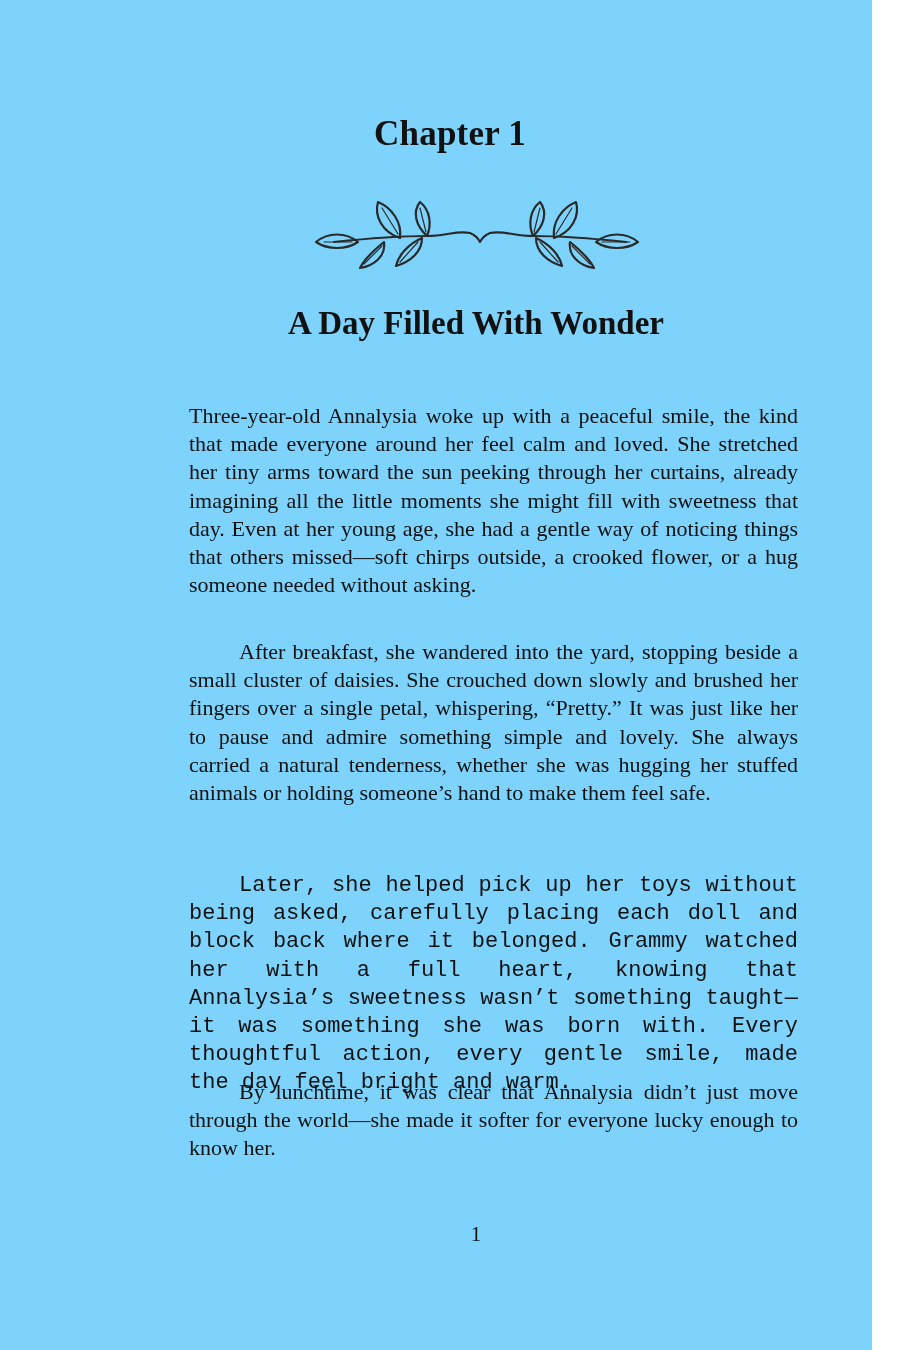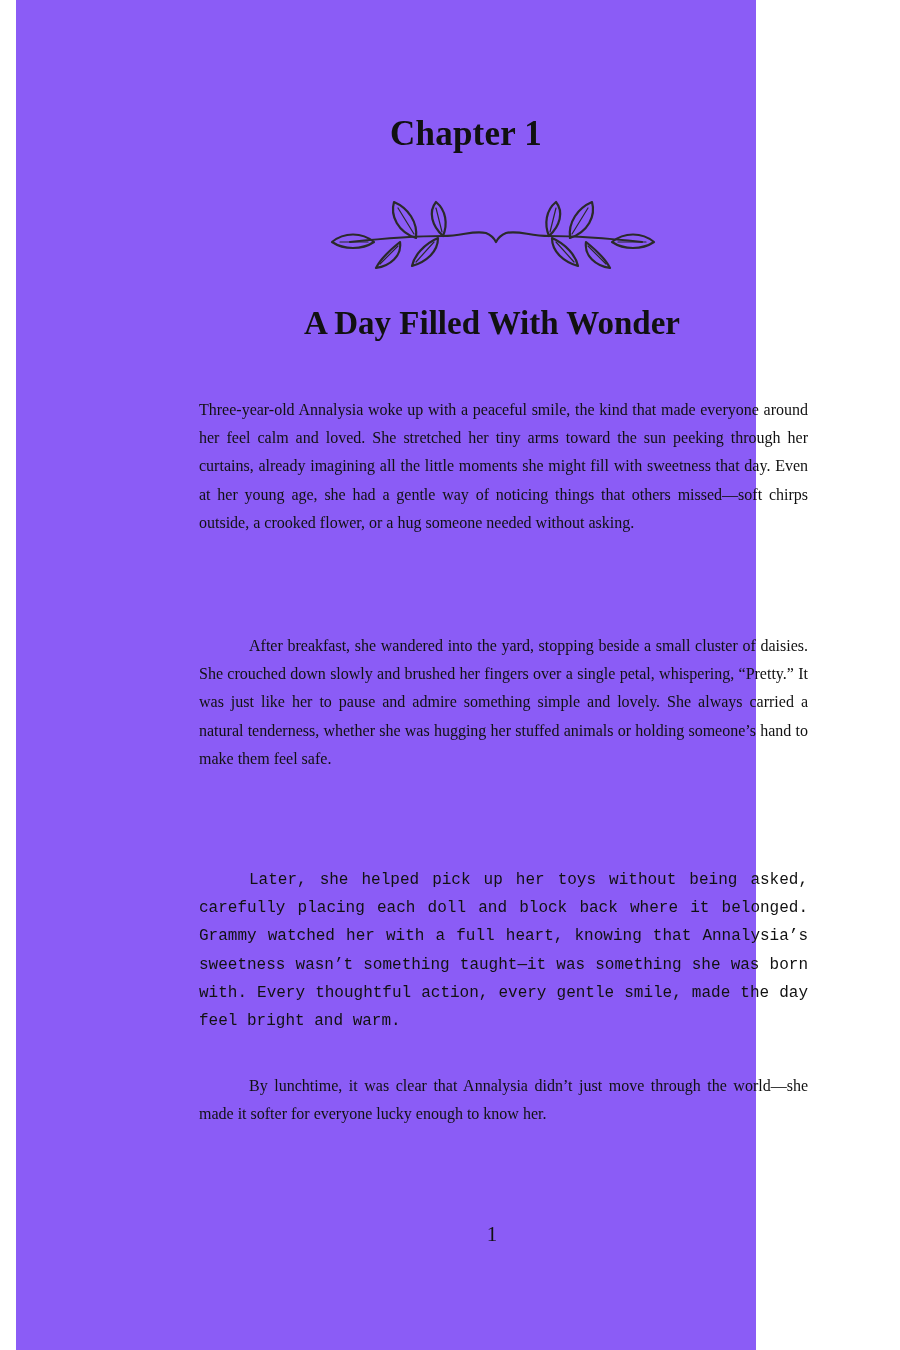--- a/index.html
+++ b/index.html
@@ -1,31 +1,31 @@
 <!DOCTYPE html>
 <html><head>
 <meta charset="utf-8">
 <style>
   html, body { margin: 0; padding: 0; background: #ffffff; }
   body { width: 900px; height: 1350px; position: relative; overflow: hidden; color: #111; }
-  .page { position: absolute; left: 16px; top: 0; width: 740px; height: 1350px; background: #8b5cf6; }
+  .page { position: absolute; left: 0; top: 0; width: 872px; height: 1350px; background: #7dd3fc; }
   .chapter-label {
     position: absolute; left: 0; width: 900px; top: 114px; text-align: center;
     font-family: "Liberation Serif", "DejaVu Serif", serif; font-weight: bold; font-size: 35px; color: #111;
     letter-spacing: 0.2px;
   }
   .ornament { position: absolute; left: 312px; top: 198px; width: 330px; height: 72px; }
   .chapter-title {
     position: absolute; left: 0; width: 952px; top: 305px; text-align: center;
     font-family: "Liberation Serif", "DejaVu Serif", serif; font-weight: bold; font-size: 33px; color: #111;
   }
   .body-text {
     position: absolute; left: 172px; width: 609px;
-    font-family: "Liberation Serif", "DejaVu Serif", serif; font-size: 16px; line-height: 28.2px;
-    text-align: justify; color: #111; margin: 11px;
+    font-family: "Liberation Serif", "DejaVu Serif", serif; font-size: 22px; line-height: 28.2px;
+    text-align: justify; color: #111; margin: 17px;
   }
   .p1 { top: 385px; }
   .p2 { top: 621px; text-indent: 50px; }
   .p3 { top: 855px; text-indent: 50px; font-family: Liberation Mono, monospace; }
   .p4 { top: 1061px; text-indent: 50px; }
   .page-number {
     position: absolute; left: 0; width: 952px; top: 1222px; text-align: center;
     font-family: "Liberation Serif", "DejaVu Serif", serif; font-size: 21px; color: #111;
   }
 </style>

